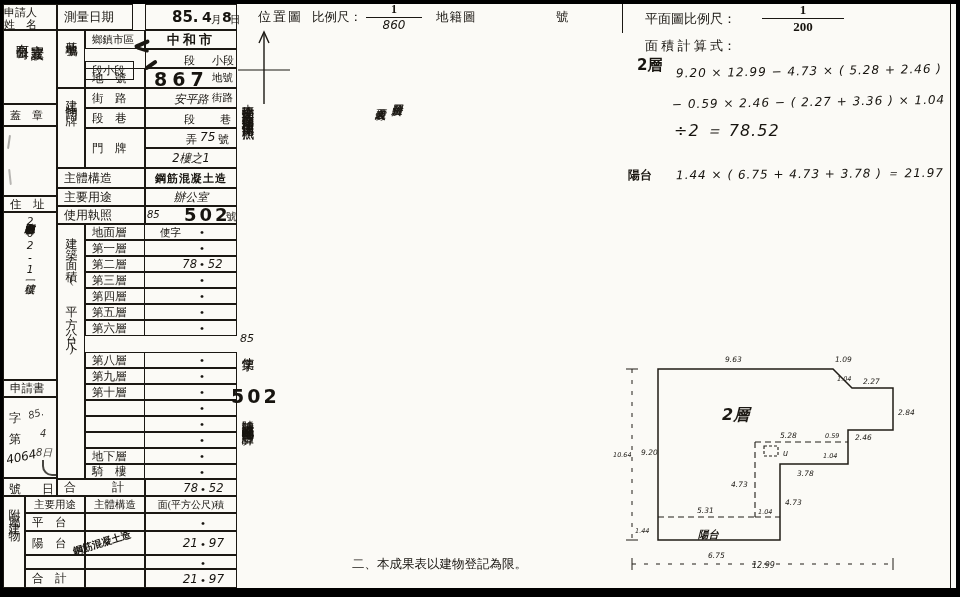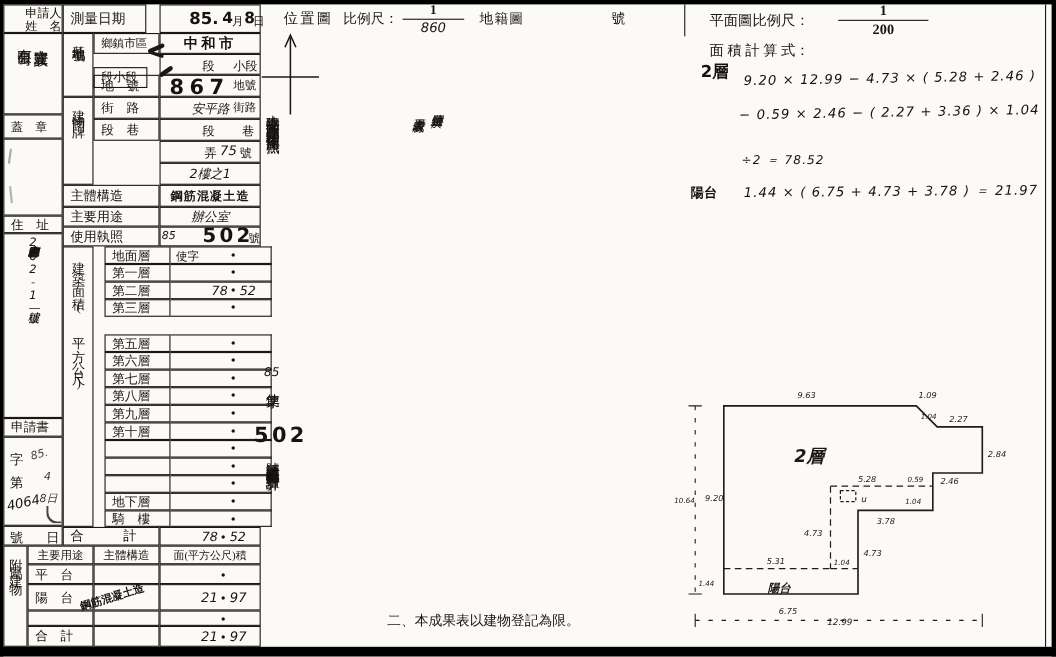--- a/index.html
+++ b/index.html
@@ -7,21 +7,21 @@
         font-family:"Liberation Serif",serif;color:#17140f;}
   .abs{position:absolute;}
   .cell{position:absolute;border:1px solid #1b1813;box-sizing:border-box;}
   .print{font-family:"Liberation Serif",serif;}
   .hw{font-family:"DejaVu Sans",sans-serif;font-style:italic;}
   .stamp{font-family:"DejaVu Sans",sans-serif;font-weight:bold;font-style:normal;}
   .v{writing-mode:vertical-rl;text-orientation:upright;}
   .cc{display:flex;align-items:center;justify-content:center;}
   .frame{position:absolute;background:#000;}
   
-  .frow{position:absolute;left:95px;width:152px;display:flex;box-sizing:border-box;}
+  .frow{position:absolute;left:85px;width:152px;display:flex;box-sizing:border-box;}
   .flab{width:60px;border:1px solid #1b1813;box-sizing:border-box;display:flex;align-items:center;
         justify-content:space-between;padding:0 6px;font-size:11.5px;}
   .fval{flex:1;border:1px solid #1b1813;border-left:none;box-sizing:border-box;display:flex;
         align-items:center;font-size:11px;}
   .fval .pre{width:52px;text-align:right;padding-right:3px;font-size:11.5px;}
   .dot::before{content:"\2022";font-weight:bold;font-size:11px;}
   .fval .post{padding-left:4px;font-size:11.5px;}
   .lbl{display:flex;align-items:center;justify-content:space-between;padding:0 6px;font-size:11.5px;}
   .scrib{position:absolute;background:#1b1813;border-radius:2px;}
   svg text{font-family:"DejaVu Sans",sans-serif;font-style:italic;fill:#1c1914;}
@@ -30,21 +30,21 @@
 <body>
 
 <div id="page">
 
   <div class="frame" style="left:0;top:0;width:3px;height:597px"></div>
   <div class="frame" style="left:0;top:0;width:960px;height:4px"></div>
   <div class="frame" style="left:0;top:588px;width:960px;height:9px"></div>
   <div class="frame" style="left:956px;top:0;width:4px;height:597px"></div>
   <div class="abs" style="left:950px;top:4px;width:1px;height:584px;background:#1b1813"></div>
 
-  <div class="cell" style="left:3px;top:4px;width:54px;height:26px;font-size:11px;line-height:12px;text-align:right;padding-top:1px">
+  <div class="cell" style="left:3px;top:4px;width:54px;height:26px;font-size:11px;line-height:12px;text-align:left;padding-top:1px">
     <span class="print">申請人</span><br>
     <span class="print">姓　名</span>
   </div>
   <div class="cell cc" style="left:3px;top:30px;width:54px;height:74px">
     <div class="v print" style="font-size:13px;line-height:15px;letter-spacing:1px;height:66px">
       <span style="display:block">宜安建設</span>
       <span style="display:block">有限公司</span>
     </div>
   </div>
   <div class="cell lbl print" style="left:3px;top:104px;width:54px;height:22px;font-size:11px">蓋　章</div>
@@ -108,20 +108,21 @@
   <div class="cell lbl print" style="left:85px;top:88px;width:60px;height:20px;font-size:11.5px">街　路</div>
   <div class="cell" style="left:145px;top:88px;width:92px;height:20px">
     <span class="abs hw" style="left:28px;top:3px;font-size:11.5px">安平路</span>
     <span class="abs print" style="left:66px;top:2px;font-size:10.5px">街路</span>
   </div>
   <div class="cell lbl print" style="left:85px;top:108px;width:60px;height:20px;font-size:11.5px">段　巷</div>
   <div class="cell" style="left:145px;top:108px;width:92px;height:20px">
     <span class="abs print" style="left:38px;top:3px;font-size:11px">段</span>
     <span class="abs print" style="left:74px;top:3px;font-size:11px">巷</span>
   </div>
+  <div class="cell lbl print" style="left:85px;top:128px;width:60px;height:40px;font-size:11.5px">門　牌</div>
   <div class="cell" style="left:145px;top:128px;width:92px;height:20px">
     <span class="abs print" style="left:40px;top:3px;font-size:11px">弄</span>
     <span class="abs hw" style="left:54px;top:1px;font-size:12px">75</span>
     <span class="abs print" style="left:72px;top:3px;font-size:11px">號</span>
   </div>
   <div class="cell cc hw" style="left:145px;top:148px;width:92px;height:20px;font-size:11.5px">2樓之1</div>
 
   <div class="cell lbl print" style="left:57px;top:168px;width:88px;height:20px;font-size:12px">主體構造</div>
   <div class="cell cc stamp" style="left:145px;top:168px;width:92px;height:20px;font-size:11px;letter-spacing:1px">鋼筋混凝土造</div>
   <div class="cell lbl print" style="left:57px;top:188px;width:88px;height:18px;font-size:12px">主要用途</div>
@@ -163,38 +164,38 @@
       </span>
     </div>
   <div class="frow" style="top:272px;height:16px">
       <span class="flab print">第三層</span>
       <span class="fval">
         <i class="pre hw"></i>
         <i class="dot"></i>
         <i class="post hw"></i>
       </span>
     </div>
+  <div class="frow" style="top:288px;height:16px">
+      <span class="flab print">第四層</span>
+      <span class="fval">
+        <i class="pre hw"></i>
+        <i class="dot"></i>
+        <i class="post hw"></i>
+      </span>
+    </div>
   <div class="frow" style="top:304px;height:16px">
       <span class="flab print">第五層</span>
       <span class="fval">
         <i class="pre hw"></i>
         <i class="dot"></i>
         <i class="post hw"></i>
       </span>
     </div>
   <div class="frow" style="top:320px;height:16px">
       <span class="flab print">第六層</span>
-      <span class="fval">
-        <i class="pre hw"></i>
-        <i class="dot"></i>
-        <i class="post hw"></i>
-      </span>
-    </div>
-  <div class="frow" style="top:336px;height:16px">
-      <span class="flab print">第七層</span>
       <span class="fval">
         <i class="pre hw"></i>
         <i class="dot"></i>
         <i class="post hw"></i>
       </span>
     </div>
   <div class="frow" style="top:352px;height:16px">
       <span class="flab print">第八層</span>
       <span class="fval">
         <i class="pre hw"></i>
@@ -332,21 +333,21 @@
   <span class="abs print" style="left:645px;top:10px;font-size:13px">平面圖比例尺：</span>
   <div class="abs" style="left:762px;top:2px;width:82px;height:38px;text-align:center">
     <div class="print" style="font-size:13px;font-weight:bold;border-bottom:1.5px solid #1b1813">1</div>
     <div class="print" style="font-size:13px;font-weight:bold">200</div>
   </div>
   <span class="abs print" style="left:645px;top:37px;font-size:13px">面 積 計 算 式：</span>
 
   <span class="abs stamp" style="left:637px;top:56px;font-size:15px">2層</span>
   <span class="abs hw" style="left:676px;top:64px;font-size:12px;letter-spacing:1px;transform:rotate(-1deg)">9.20 × 12.99 − 4.73 × ( 5.28 + 2.46 )</span>
   <span class="abs hw" style="left:672px;top:95px;font-size:12px;letter-spacing:1px;transform:rotate(-1deg)">− 0.59 × 2.46 − ( 2.27 + 3.36 ) × 1.04</span>
-  <span class="abs hw" style="left:674px;top:138px;font-size:11px;letter-spacing:1px">÷2 ＝ 78.52</span>
+  <span class="abs hw" style="left:674px;top:121px;font-size:16px;letter-spacing:1px">÷2 ＝ 78.52</span>
   <span class="abs stamp" style="left:628px;top:167px;font-size:12px">陽台</span>
   <span class="abs hw" style="left:676px;top:166px;font-size:12px;letter-spacing:1px;transform:rotate(-0.5deg)">1.44 × ( 6.75 + 4.73 + 3.78 ) ＝ 21.97</span>
 
   <svg class="abs" style="left:612px;top:342px" width="348" height="248" viewBox="0 0 348 248">
 
     <polygon points="46,27 221,27 240,46 281,46 281,88 236,88 236,122 168,122 168,198 46,198" fill="none" stroke="#201c16" stroke-width="1.5"></polygon>
 
     <g stroke="#201c16" stroke-width="1.1" stroke-dasharray="6 4" fill="none">
       <line x1="143" y1="100" x2="236" y2="100"></line>
       <line x1="143" y1="100" x2="143" y2="175"></line>

